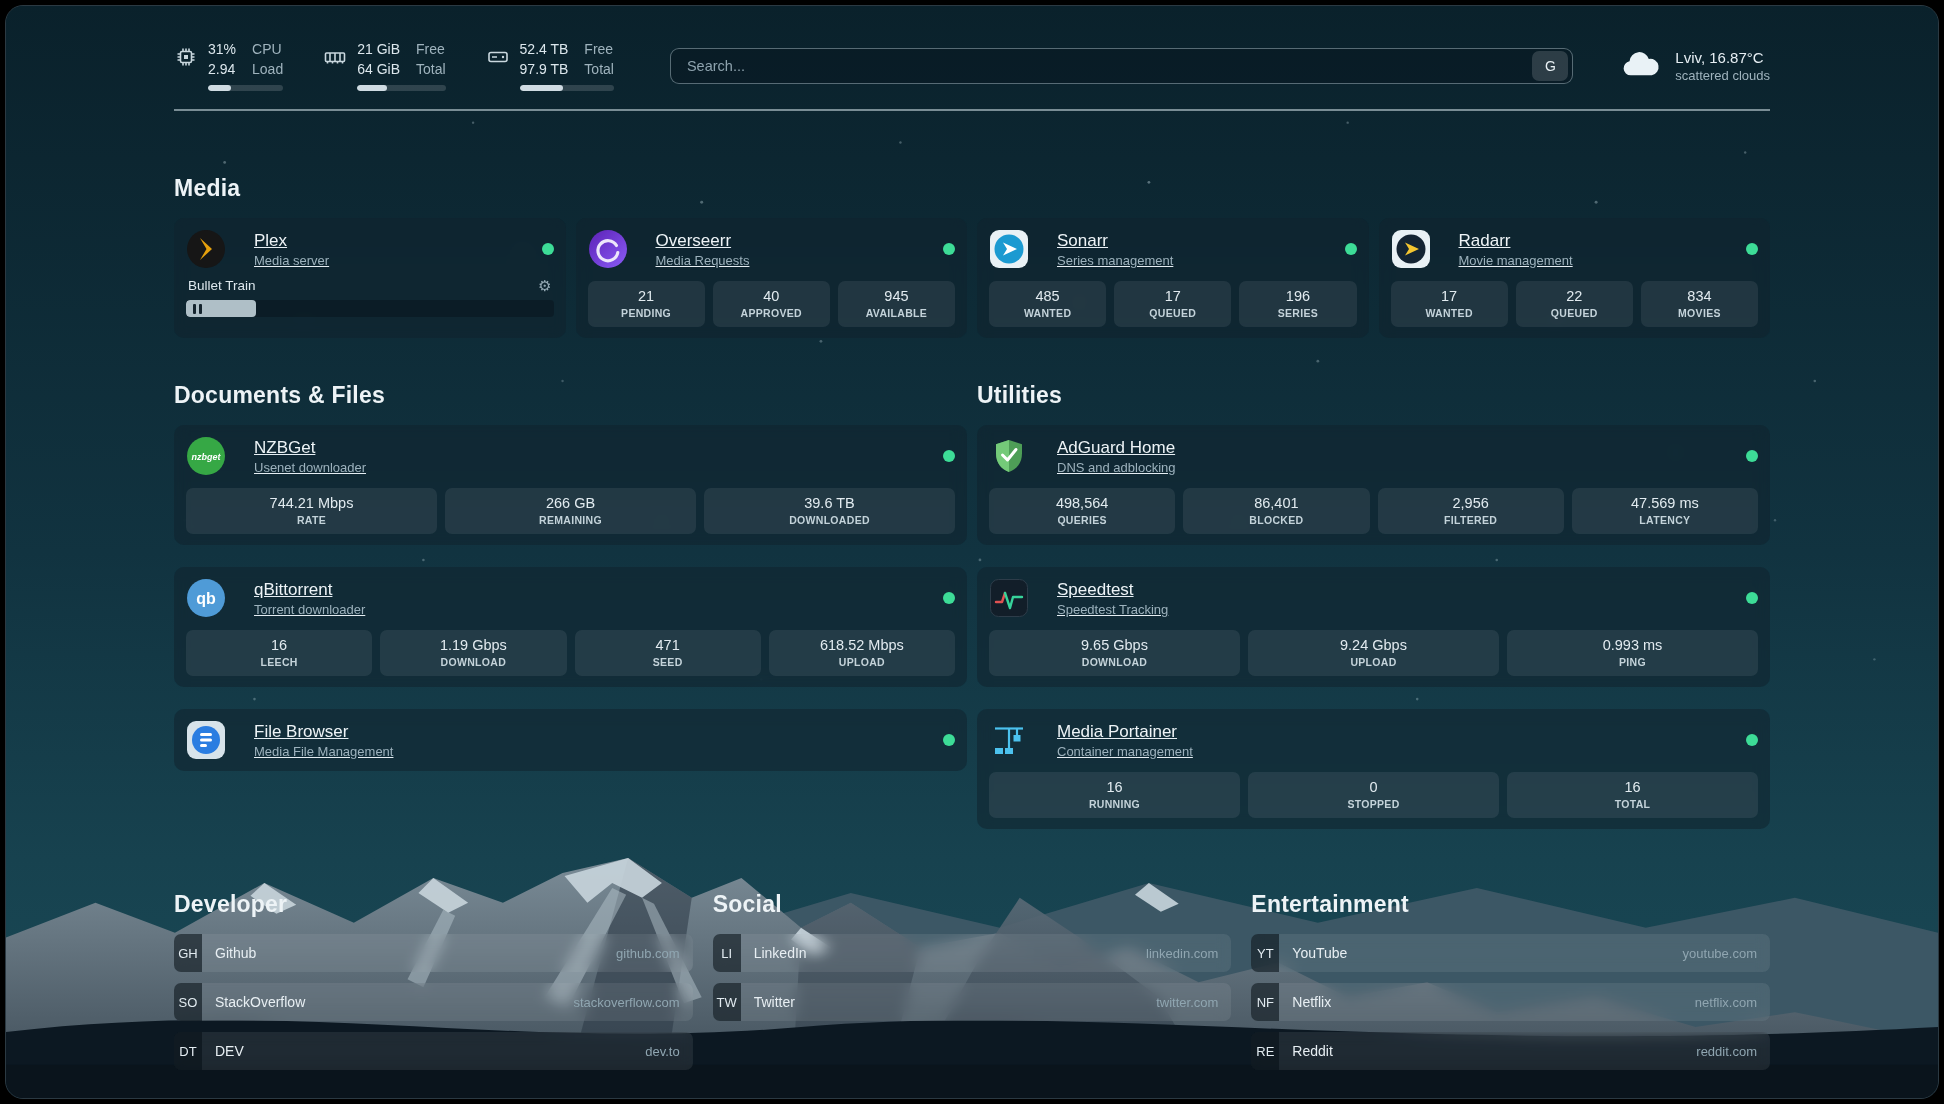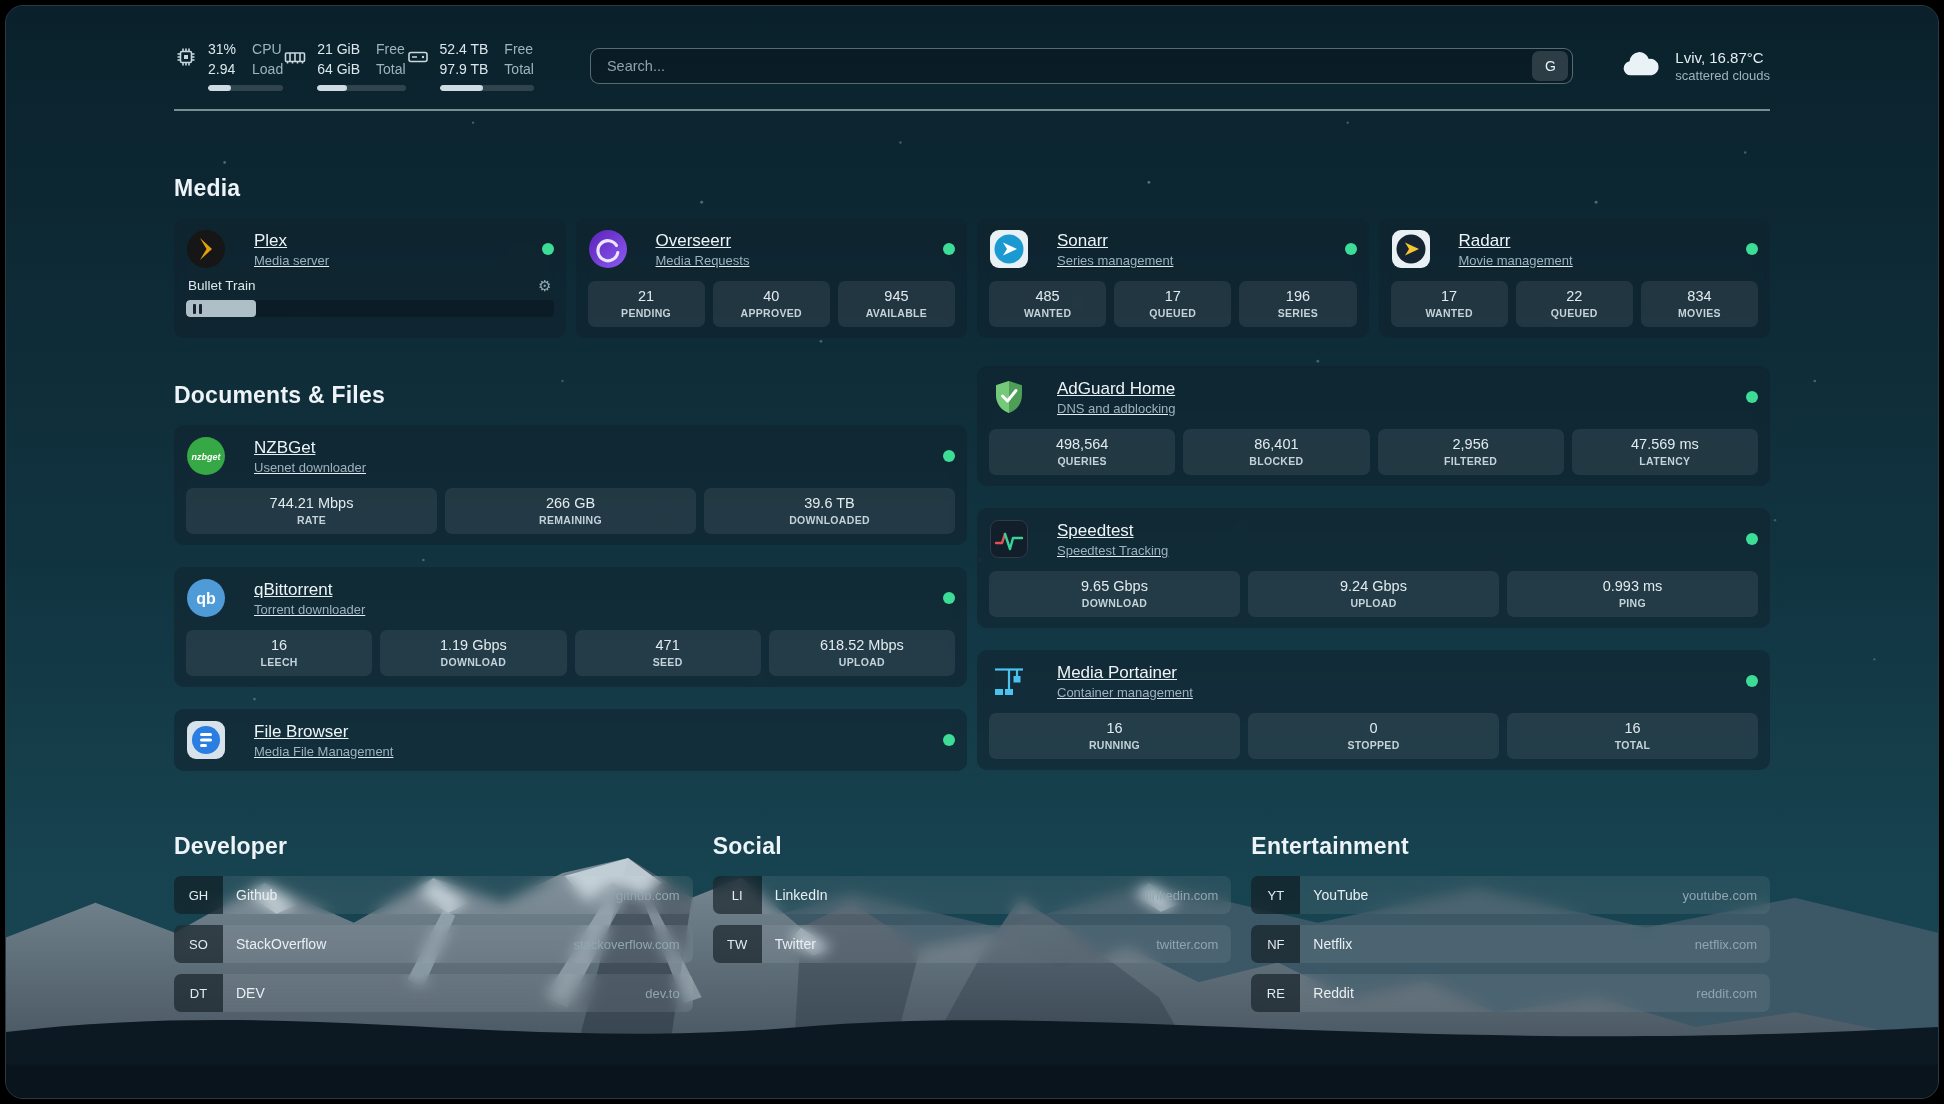--- a/index.html
+++ b/index.html
@@ -17,21 +17,21 @@
     border-radius:18px;
     border:1px solid #2b3942;
     overflow:hidden;
     background:#0b2530;
   }
   .bg { position:absolute; inset:0; width:100%; height:100%; display:block; }
   .content { position:relative; z-index:2; height:100%; padding:34px 168px 0; }
 
   
   .topbar { display:flex; align-items:center; }
-  .resources { display:flex; }
+  .resources { display:flex; gap:40px; }
   .resource { display:flex; align-items:flex-start; gap:10px; }
   .res-icon { margin-top:5px; line-height:0; }
   .res-grid { display:grid; grid-template-columns:auto auto; column-gap:16px; }
   .res-val { font-size:14px; color:#dce7ed; line-height:1.4; white-space:nowrap; }
   .res-lab { font-size:14px; color:#9fb3bd; line-height:1.4; white-space:nowrap; }
   .res-bar { grid-column:1 / span 2; height:6px; border-radius:3px;
              background:rgba(255,255,255,0.15); margin-top:6px; overflow:hidden; }
   .res-fill { height:100%; background:#cfdbe2; border-radius:3px; }
 
   .search-wrap { flex:1; margin:0 46px 0 56px; display:flex; align-items:center;
@@ -86,21 +86,21 @@
              background:rgba(205,220,228,0.85); border-radius:4px; }
   .pause-icon { position:absolute; left:7px; top:3.5px; line-height:0; }
   .np-time { position:absolute; right:8px; top:16px; font-size:12px; color:#e2ebf0; }
 
   
   .bookmarks { display:grid; grid-template-columns:repeat(3,1fr); gap:20px; margin-top:46px; }
   .bm-row { display:flex; align-items:center; height:38px; background:rgba(255,255,255,0.08);
             border-radius:7px; overflow:hidden; margin-bottom:11px; cursor:pointer;
             backdrop-filter:blur(7px); -webkit-backdrop-filter:blur(7px); }
   .bm-row:last-child { margin-bottom:0; }
-  .bm-abbr { width:49px; align-self:stretch; background:rgba(7,17,23,0.6);
+  .bm-abbr { width:28px; align-self:stretch; background:rgba(7,17,23,0.6);
              display:flex; align-items:center; justify-content:center;
              font-size:13px; color:#e2ebf0; flex:none; }
   .bm-name { margin-left:13px; font-size:14px; color:#e8eff3; }
   .bm-domain { margin-left:auto; margin-right:13px; font-size:13px; color:#90a6b1; }
 </style>
 </head>
 <body>
 
 <div class="screen">
 
@@ -482,20 +482,21 @@
             <div class="titles">
               <div class="name">File Browser</div>
               <div class="sub">Media File Management</div>
             </div>
             <span class="status-dot"></span>
           </div>
         </div>
       </div>
 
       <div class="col">
+        <h2 class="section-title">Utilities</h2>
 
         <div class="card">
           <div class="card-header">
             <span class="service-icon">
               <svg viewBox="0 0 40 40" width="40" height="40">
                 <path d="M20,4 L33,8.2 V17.5 C33,26.8 27.6,33.4 20,36 C12.4,33.4 7,26.8 7,17.5 V8.2 Z" fill="#4e9e57"></path>
                 <path d="M20,4 V36 C12.4,33.4 7,26.8 7,17.5 V8.2 Z" fill="#74ca79"></path>
                 <polyline points="13.5,19 18.5,24 27,13.5" fill="none" stroke="#ffffff" stroke-width="3" stroke-linecap="round" stroke-linejoin="round"></polyline>
               </svg>
             </span>

